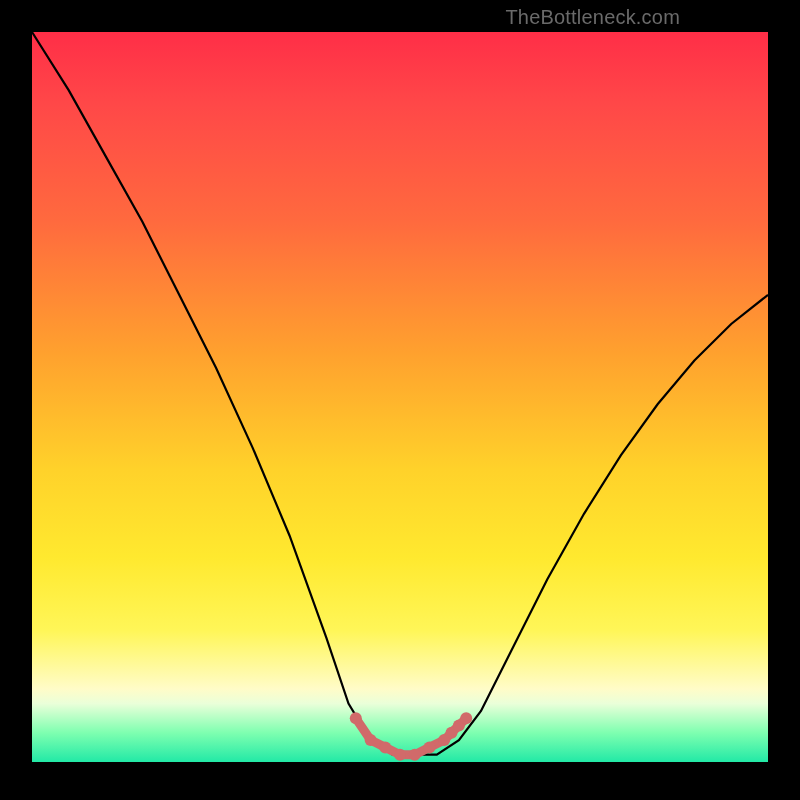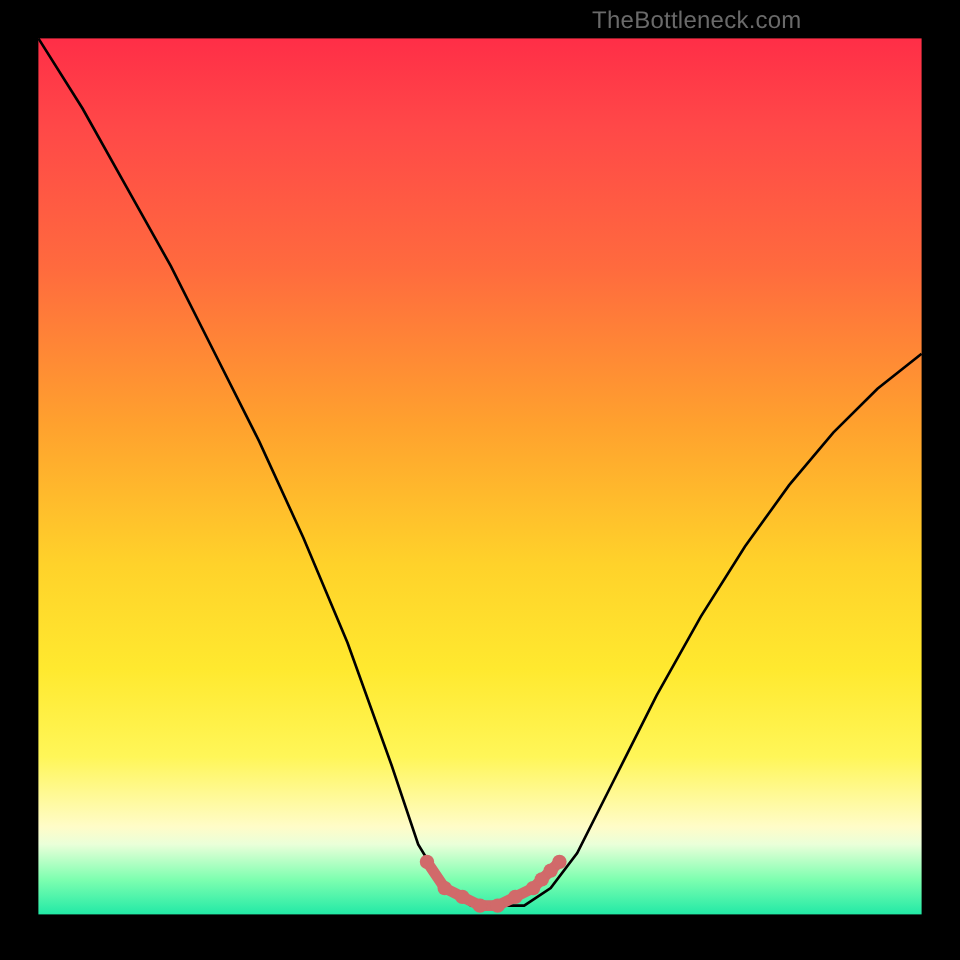--- a/index.html
+++ b/index.html
@@ -11,20 +11,21 @@
     overflow: hidden;
     font-family: Arial, Helvetica, sans-serif;
   }
   .frame {
     position: absolute;
     left: 0;
     top: 0;
     width: 680px;
     height: 800px;
     background: #000;
+    padding-left: 12px;
   }
   .plot-bg {
     position: absolute;
     left: 32px;
     top: 32px;
     width: 736px;
     height: 730px;
     
     background: linear-gradient(
       to bottom,

